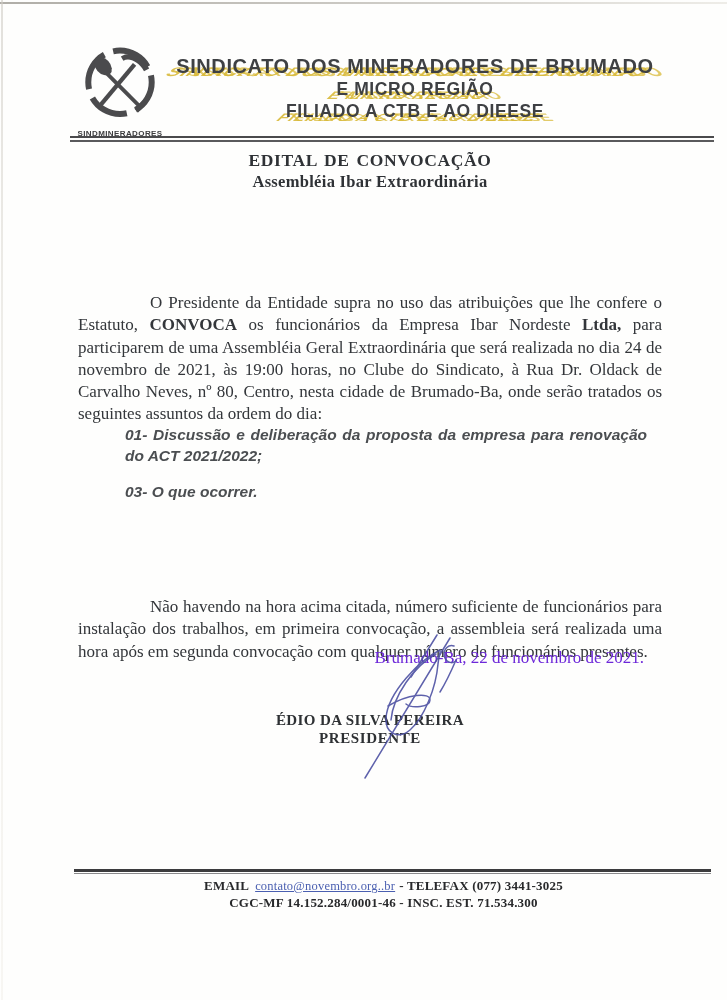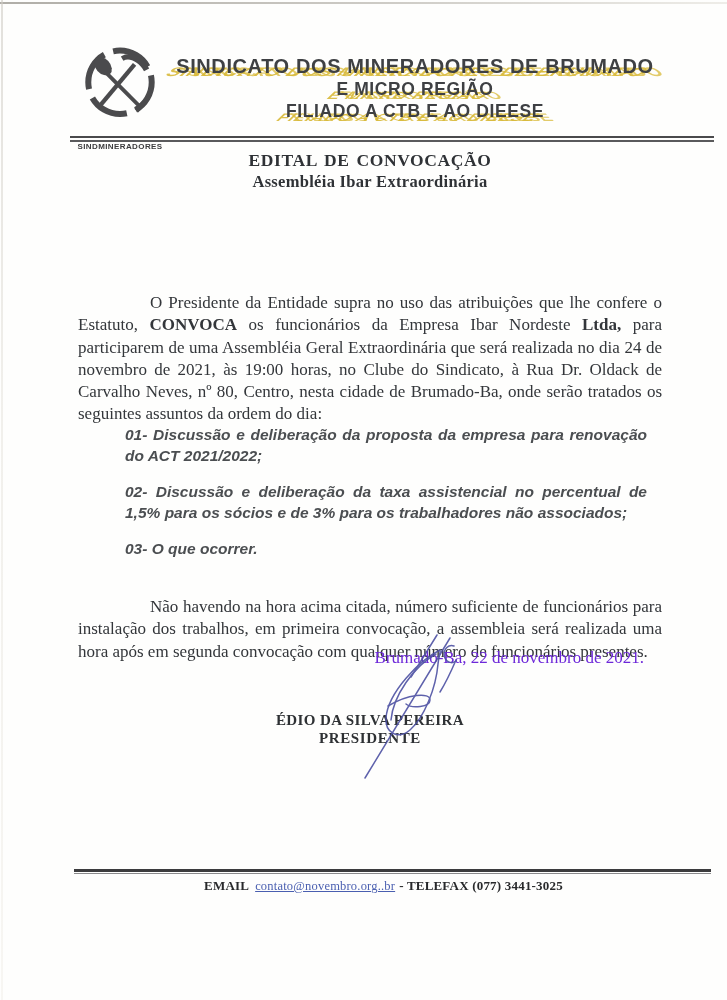--- a/index.html
+++ b/index.html
@@ -14,21 +14,21 @@
   
   .scan-top{top:2px;left:0;width:727px;height:2px;
     background:linear-gradient(to right,#96938b,#bfbcb5 55%,#e9e7e1);opacity:.75;}
   .scan-left{top:0;left:1px;width:2px;height:1000px;
     background:linear-gradient(to bottom,#cfccc5,#e8e6e0 40%,#f3f1ec);opacity:.6;}
 
   
   .logo{top:42px;left:68px;width:104px;text-align:center;}
   .logo svg{display:block;margin:0 auto;}
   .logo-caption{font:700 8px "Liberation Sans",sans-serif;color:#3c3c3e;
-    letter-spacing:.4px;margin-top:16px;white-space:nowrap;}
+    letter-spacing:.4px;margin-top:3px;white-space:nowrap;text-decoration:underline;}
 
   
   .wordart{top:54px;left:160px;width:510px;}
   .wa-line{position:relative;text-align:center;
     font:700 20px "Liberation Sans",sans-serif;letter-spacing:.6px;
     color:#3e4043;line-height:24px;white-space:nowrap;}
   .wa-line.sm{font-size:17.5px;line-height:22px;}
   .wa-txt{position:relative;z-index:3;}
   .wa-sh{position:absolute;left:0;right:0;top:10px;z-index:1;
     color:#d9ba3a;opacity:.9;pointer-events:none;}
@@ -120,21 +120,20 @@
 
 <div class="abs rule-top"></div>
 
 <div class="abs doc-title">EDITAL DE CONVOCAÇÃO</div>
 <div class="abs doc-subtitle">Assembléia Ibar Extraordinária</div>
 
 <p class="abs bodytext p1"><span>O Presidente da Entidade supra no uso das atribuições que lhe confere o Estatuto, </span><span class="b">CONVOCA</span><span> os funcionários da Empresa Ibar Nordeste </span><span class="b">Ltda,</span><span> para participarem de uma Assembléia Geral Extraordinária que será realizada no dia 24 de novembro de 2021, às 19:00 horas, no Clube do Sindicato, à Rua Dr. Oldack de Carvalho Neves, nº 80, Centro, nesta cidade de Brumado-Ba, onde serão tratados os seguintes assuntos da ordem do dia:</span></p>
 
 <div class="abs agenda">
   <p class="agenda-item">01- Discussão e deliberação da proposta da empresa para renovação do ACT 2021/2022;</p>
-  <p class="agenda-item">02- Discussão e deliberação da taxa assistencial no percentual de 1,5% para os sócios e de 3% para os trabalhadores não associados;</p>
   <p class="agenda-item">03- O que ocorrer.</p>
 </div>
 
 <p class="abs bodytext p2">Não havendo na hora acima citada, número suficiente de funcionários para instalação dos trabalhos, em primeira convocação, a assembleia será realizada uma hora após em segunda convocação com qualquer número de funcionários presentes.</p>
 
 <div class="abs dateline">Brumado-Ba, 22 de novembro de 2021.</div>
 
 <svg class="abs signature" viewBox="0 0 115 150" fill="none" stroke="#4d51a3" stroke-width="1.5" stroke-linecap="round" opacity="0.9">
   <path d="M 104 16 a 7.5 8.5 0 1 0 2 15"></path>
   <path d="M 106 30 C 100 44 95 54 90 62"></path>
@@ -146,13 +145,14 @@
 </svg>
 
 <div class="abs sign-name">ÉDIO DA SILVA PEREIRA</div>
 <div class="abs sign-role">PRESIDENTE</div>
 
 <div class="abs rule-bottom"></div>
 <div class="abs footer">
   <div class="row">
     <span class="email-label">EMAIL</span><a class="email-link">contato@novembro.org..br</a><span>- TELEFAX (077) 3441-3025</span>
   </div>
+  <div class="row">CGC-MF 14.152.284/0001-46 - INSC. EST. 71.534.300</div>
 </div>
 
 </body></html>

